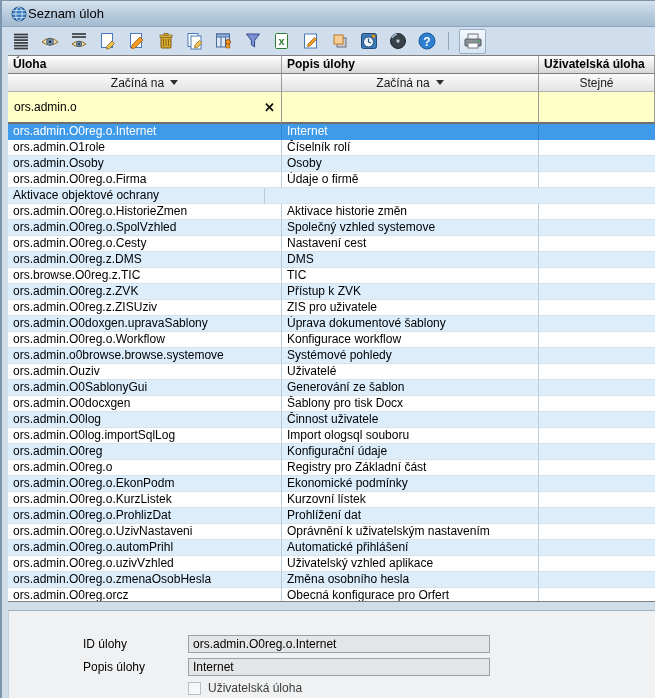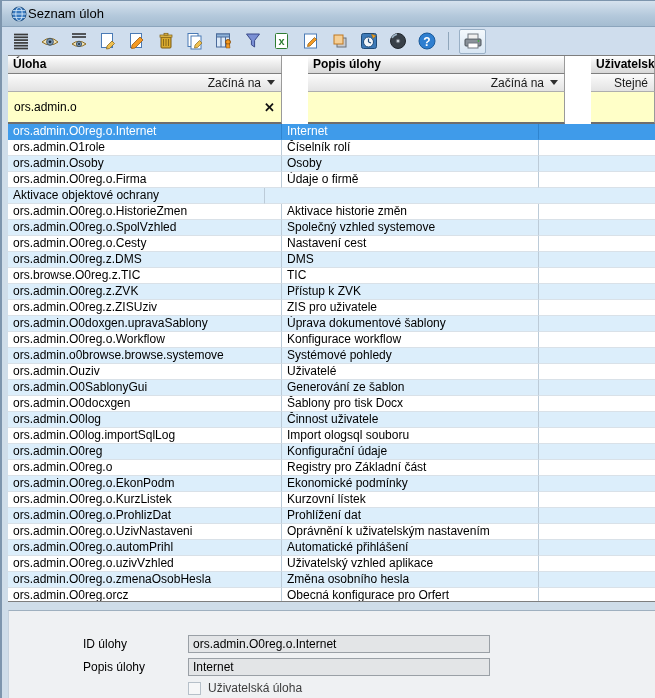--- a/index.html
+++ b/index.html
@@ -44,40 +44,40 @@
   
   .grid {
     position:absolute; top:54px; left:6px; right:0;
     height:547px;
     background:#fff;
     border-top:1px solid #7e7e7e;
     border-bottom:1px solid #7e7e7e;
     display:flex; flex-direction:column;
     overflow:hidden;
   }
-  .gr { display:flex; flex:none;gap:26px; }
+  .gr { display:flex; flex:none; }
   .c1 { width:274px; }
   .c2 { width:257px; }
   .c3 { flex:1; }
 
   .hcell {
     height:18px; padding:1px 5px;
     font-size:12px; font-weight:bold; color:#000;
     background:linear-gradient(#ffffff,#e9e9e9 55%,#d7d7d7);
     border-right:1px solid #9a9a9a;
     border-bottom:1px solid #7e7e7e;
     white-space:nowrap; overflow:hidden;
   }
   .fcell {
     height:18px; padding:0 6px;
     font-size:12px; color:#1a1a1a;
     background:linear-gradient(#fbfbfb,#e3e3e3);
     border-right:1px solid #9a9a9a;
     border-bottom:1px solid #aeaeae;
-    display:flex; align-items:center; justify-content:flex-end;
+    display:flex; align-items:center; justify-content:center;
     white-space:nowrap; overflow:hidden;
   }
   .combo-arrow {
     width:0; height:0; flex:none; margin-left:6px;
     border-left:4px solid transparent; border-right:4px solid transparent;
     border-top:5px solid #2e2e2e;
   }
   .scell {
     height:32px; padding:0 6px;
     font-size:12px; color:#000;

